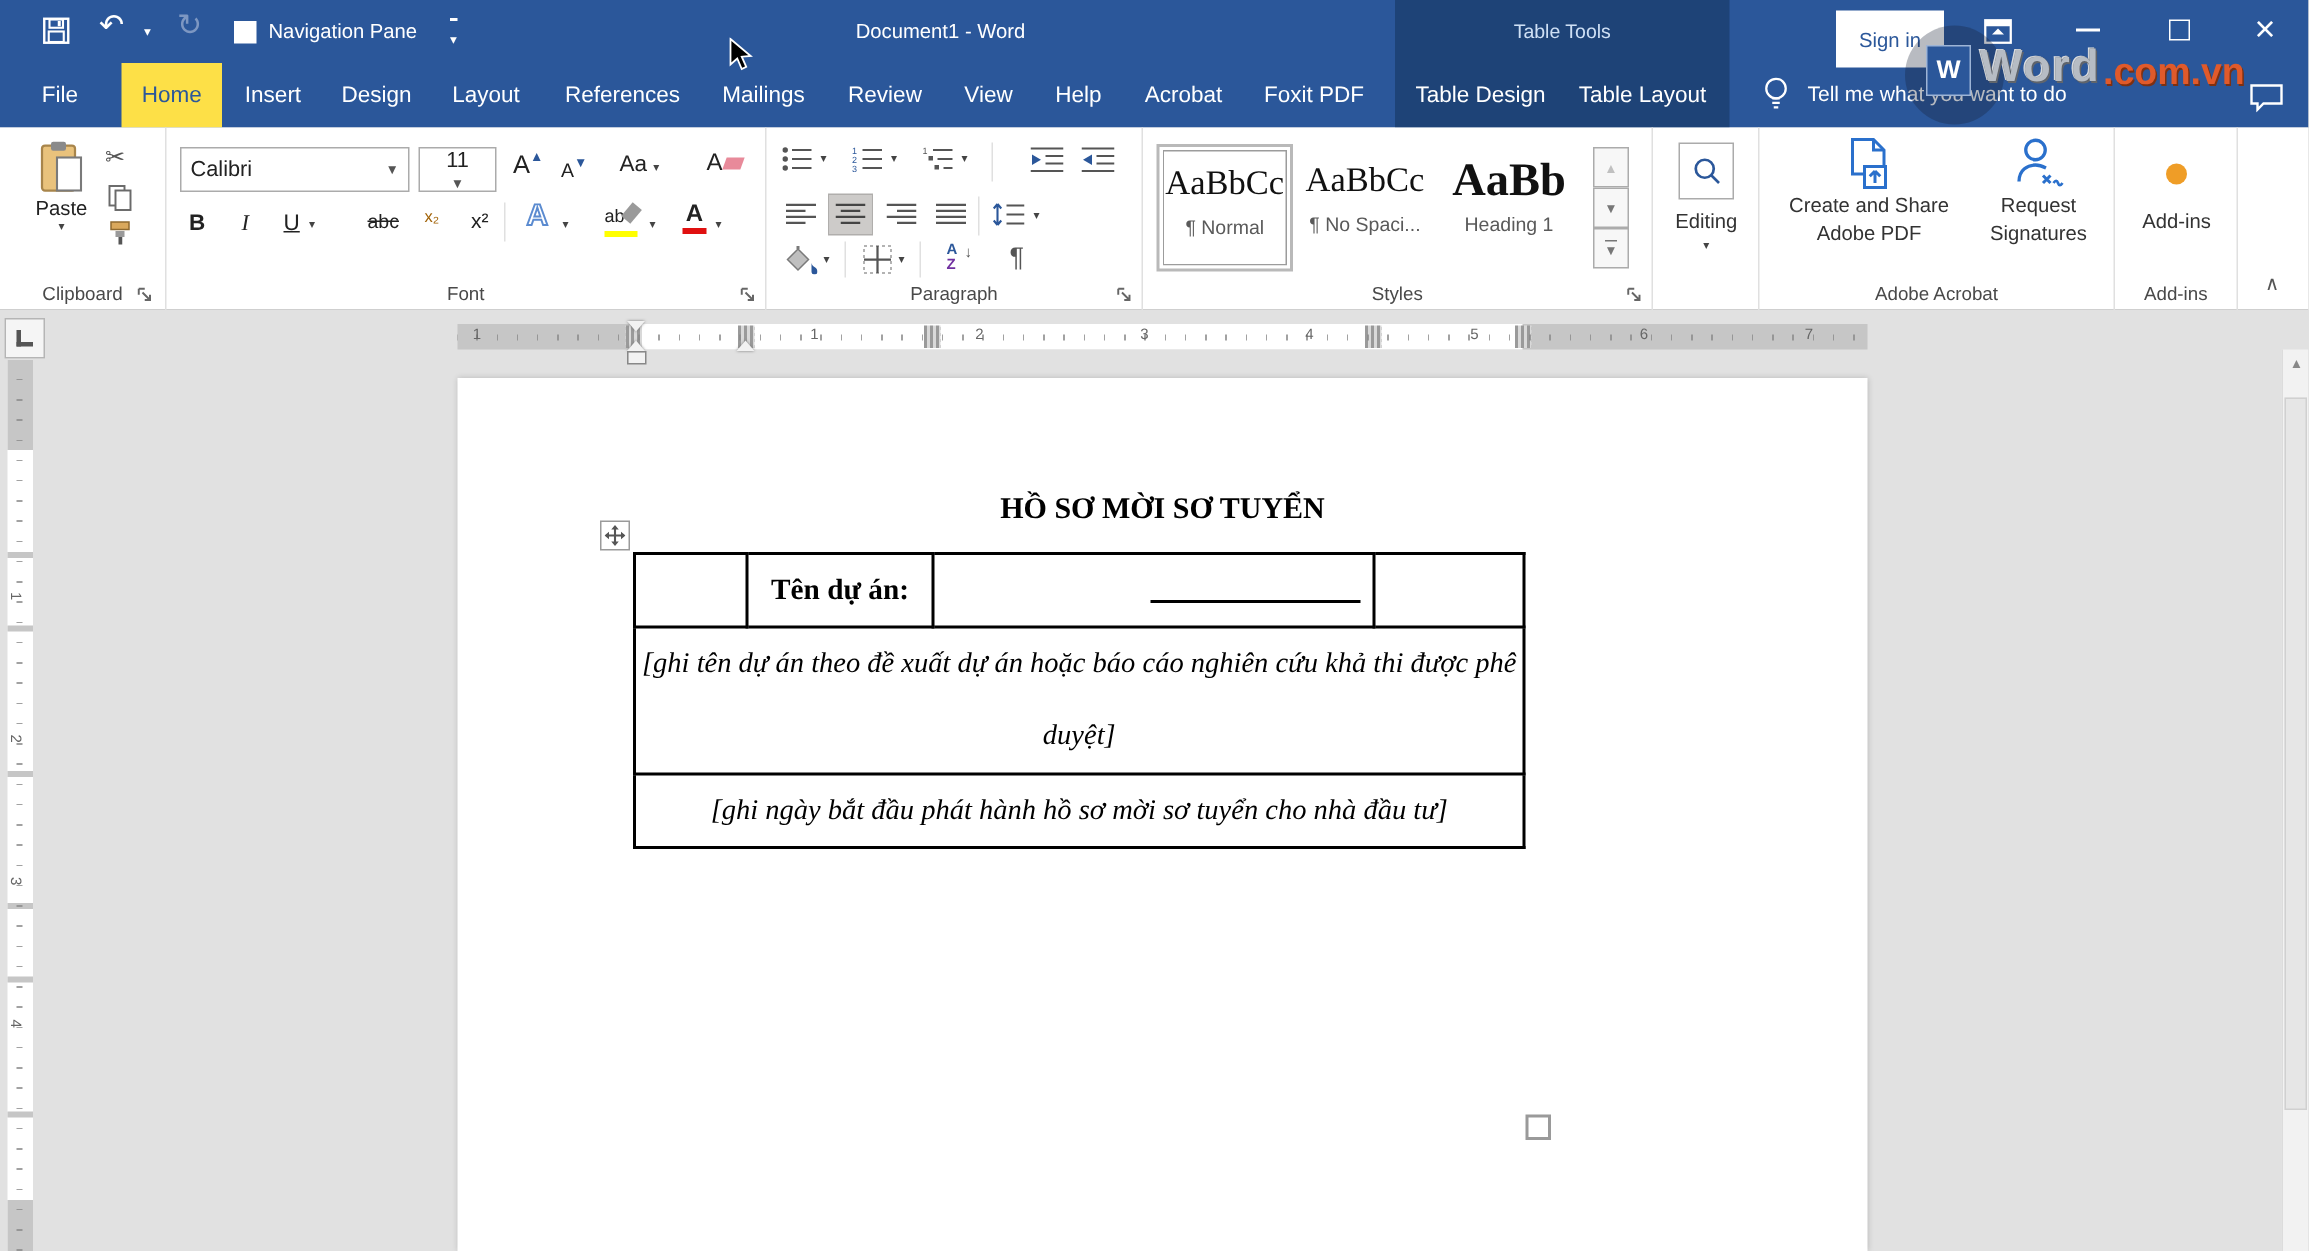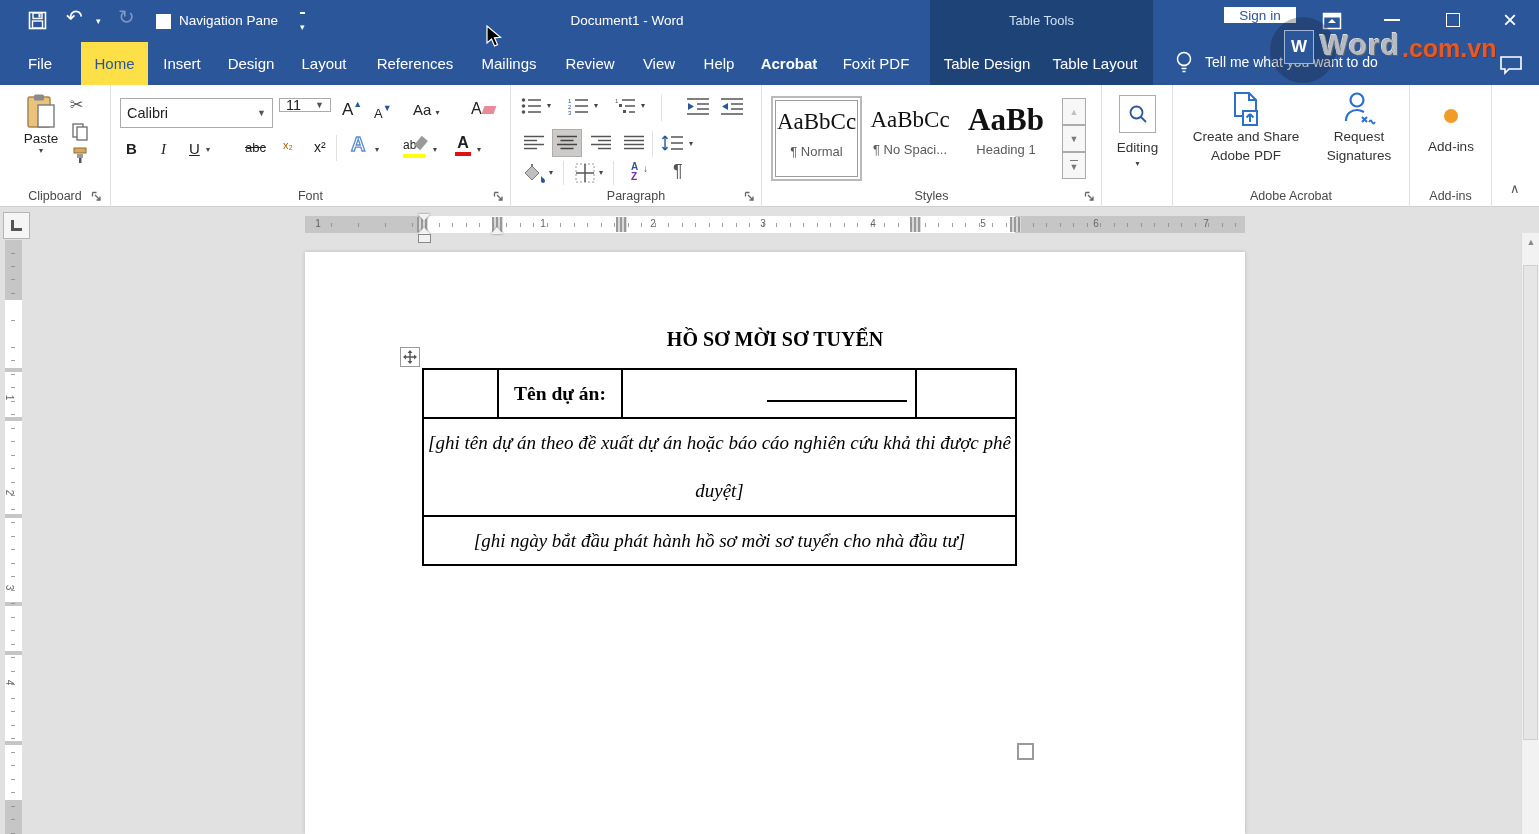--- a/index.html
+++ b/index.html
@@ -95,21 +95,21 @@
 <span class="abs qat-icon" style="left:66px;top:7px;">↶</span>
 <span class="abs chev" style="left:96px;top:16px;">▾</span>
 <span class="abs qat-icon" style="left:118px;top:7px;color:#7d97c2;">↻</span>
 <span class="abs" style="left:156px;top:14px;width:15px;height:15px;background:#fff;"></span>
 <span class="abs titlebar-text" style="left:179px;top:13px;">Navigation Pane</span>
 <span class="abs" style="left:300px;top:12px;border-top:2px solid #fff;padding-top:2px;"><span class="chev">▾</span></span>
 
 <span class="abs titlebar-text" style="left:470px;top:13px;width:314px;text-align:center;">Document1 - Word</span>
 <span class="abs" style="left:930px;top:13px;width:223px;text-align:center;color:#cfe0f5;font-size:13px;">Table Tools</span>
 
-<div class="abs signin" style="left:1224px;top:7px;width:72px;height:16px;">Sign in</div>
+<div class="abs signin" style="left:1224px;top:7px;width:72px;height:38px;">Sign in</div>
 <span class="abs" style="left:1322px;top:11px;">
   <svg width="20" height="20" viewBox="0 0 20 20">
       <rect x="1.5" y="2.5" width="17" height="15" fill="none" stroke="#fff" stroke-width="1.5"></rect>
       <rect x="1.5" y="2.5" width="17" height="4" fill="#fff"></rect>
       <path d="M10 8 l4 4 h-8 z" fill="#fff"></path>
     </svg>
 </span>
 <span class="abs" style="left:1384px;top:19px;width:16px;border-top:2px solid #fff;"></span>
 <span class="abs" style="left:1446px;top:13px;width:14px;height:14px;border:1.6px solid #fff;"></span>
 <span class="abs win-x" style="left:1503px;top:10px;">×</span>
@@ -117,21 +117,21 @@
 <span class="abs tab" style="left:12px;top:42px;width:56px;">File</span>
 <span class="abs tab active" style="left:81px;top:42px;width:67px;">Home</span>
 <span class="abs tab" style="left:148px;top:42px;width:68px;">Insert</span>
 <span class="abs tab" style="left:216px;top:42px;width:70px;">Design</span>
 <span class="abs tab" style="left:288px;top:42px;width:72px;">Layout</span>
 <span class="abs tab" style="left:364px;top:42px;width:102px;">References</span>
 <span class="abs tab" style="left:466px;top:42px;width:86px;">Mailings</span>
 <span class="abs tab" style="left:552px;top:42px;width:76px;">Review</span>
 <span class="abs tab" style="left:628px;top:42px;width:62px;">View</span>
 <span class="abs tab" style="left:690px;top:42px;width:58px;">Help</span>
-<span class="abs tab" style="left:750px;top:42px;width:78px;font-weight:bold;">Acrobat</span>
+<span class="abs tab" style="left:750px;top:42px;width:78px;">Acrobat</span>
 <span class="abs tab" style="left:830px;top:42px;width:92px;">Foxit PDF</span>
 <span class="abs tab" style="left:935px;top:42px;width:104px;">Table Design</span>
 <span class="abs tab" style="left:1042px;top:42px;width:106px;">Table Layout</span>
 
 <span class="abs" style="left:1175px;top:50px;">
   <svg width="18" height="27" viewBox="0 0 18 27">
       <circle cx="9" cy="9" r="6.5" fill="none" stroke="#fff" stroke-width="1.5"></circle>
       <path d="M6.5 15.5 h5 M6.5 18.5 h5 M7.5 21.5 h3" stroke="#fff" stroke-width="1.5" fill="none"></path>
     </svg>
 </span>
@@ -183,21 +183,21 @@
           <path d="M4 4 l5 5 M9 5.5 V9 H5.5" stroke="#666" stroke-width="1.3" fill="none"></path>
         </svg>
     </span>
   </div>
 
   <div class="rgroup" style="left:111px;width:400px;">
     <div class="combo abs" style="left:9px;top:13px;width:153px;height:30px;">
       <span class="cv">Calibri</span>
         <span class="cc">▼</span>
     </div>
-    <div class="combo abs" style="left:168px;top:13px;width:52px;height:14px;">
+    <div class="combo abs" style="left:168px;top:13px;width:52px;height:30px;flex-direction:column;">
       <span class="cv">11</span>
         <span class="cc">▼</span>
     </div>
     <span class="abs" style="left:231px;top:14px;font-size:17px;color:#222;"><span>A</span><span style="color:#2b579a;font-size:9px;vertical-align:8px;">▲</span></span>
     <span class="abs" style="left:263px;top:18px;font-size:13px;color:#222;"><span>A</span><span style="color:#2b579a;font-size:9px;vertical-align:7px;">▼</span></span>
     <span class="abs" style="left:302px;top:16px;font-size:15px;color:#222;"><span>Aa</span> <span class="chev-d">▾</span></span>
     <span class="abs" style="left:360px;top:15px;font-size:16px;color:#222;"><span>A</span><span style="display:inline-block;width:12px;height:8px;background:#e88a9a;transform:skewX(-20deg);margin-left:1px;"></span></span>
 
     <span class="abs fbtn" style="left:15px;top:52px;font-weight:bold;">B</span>
     <span class="abs fbtn" style="left:50px;top:52px;font-style:italic;font-family:'Liberation Serif',serif;">I</span>

